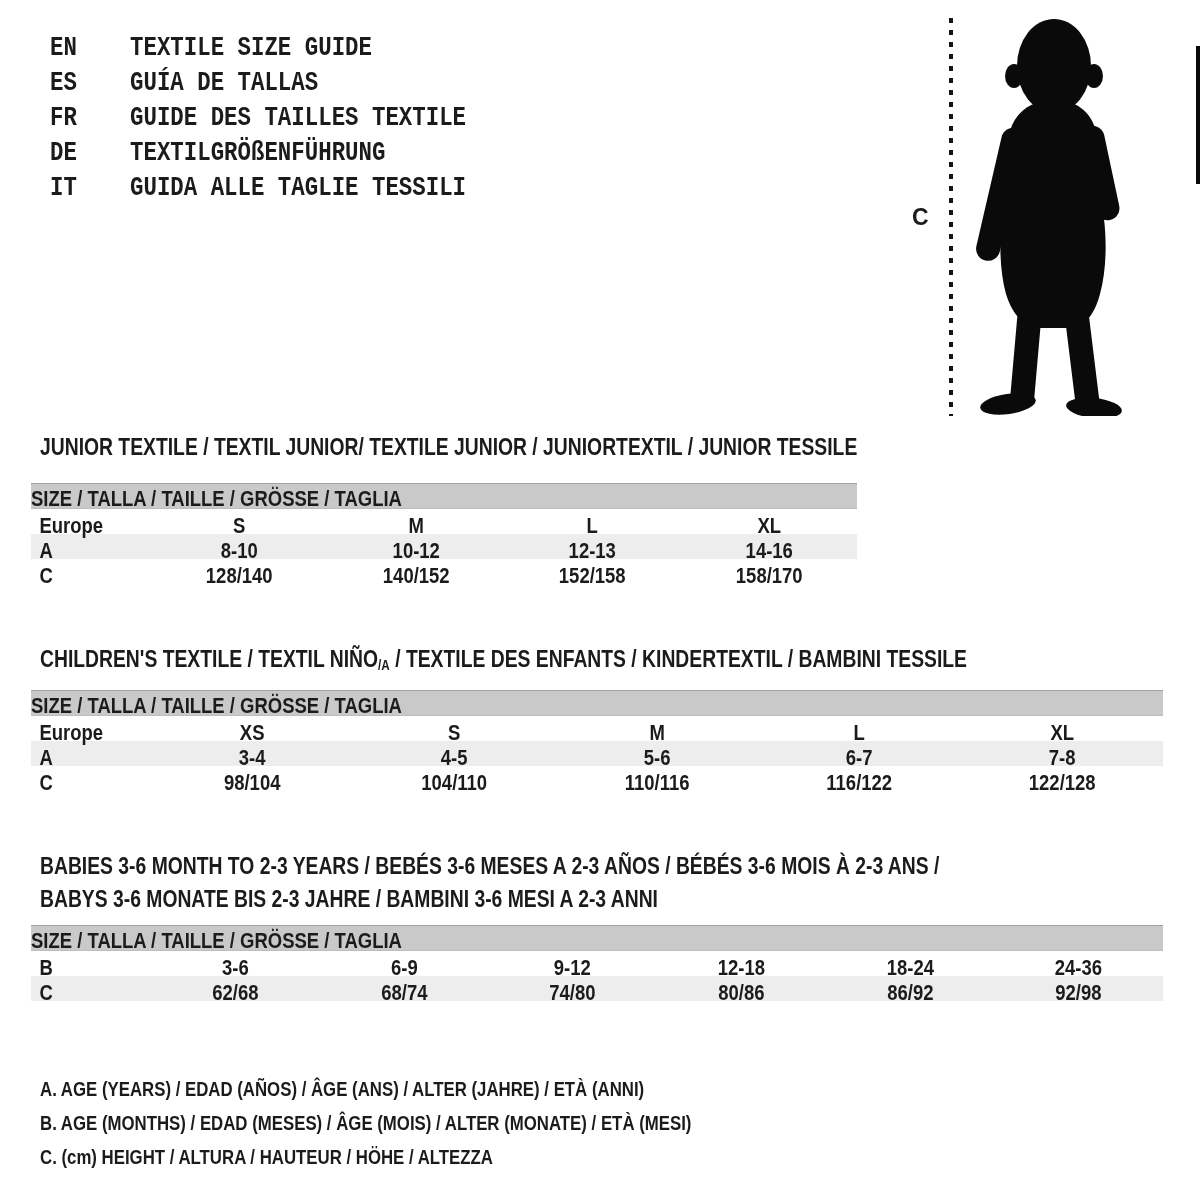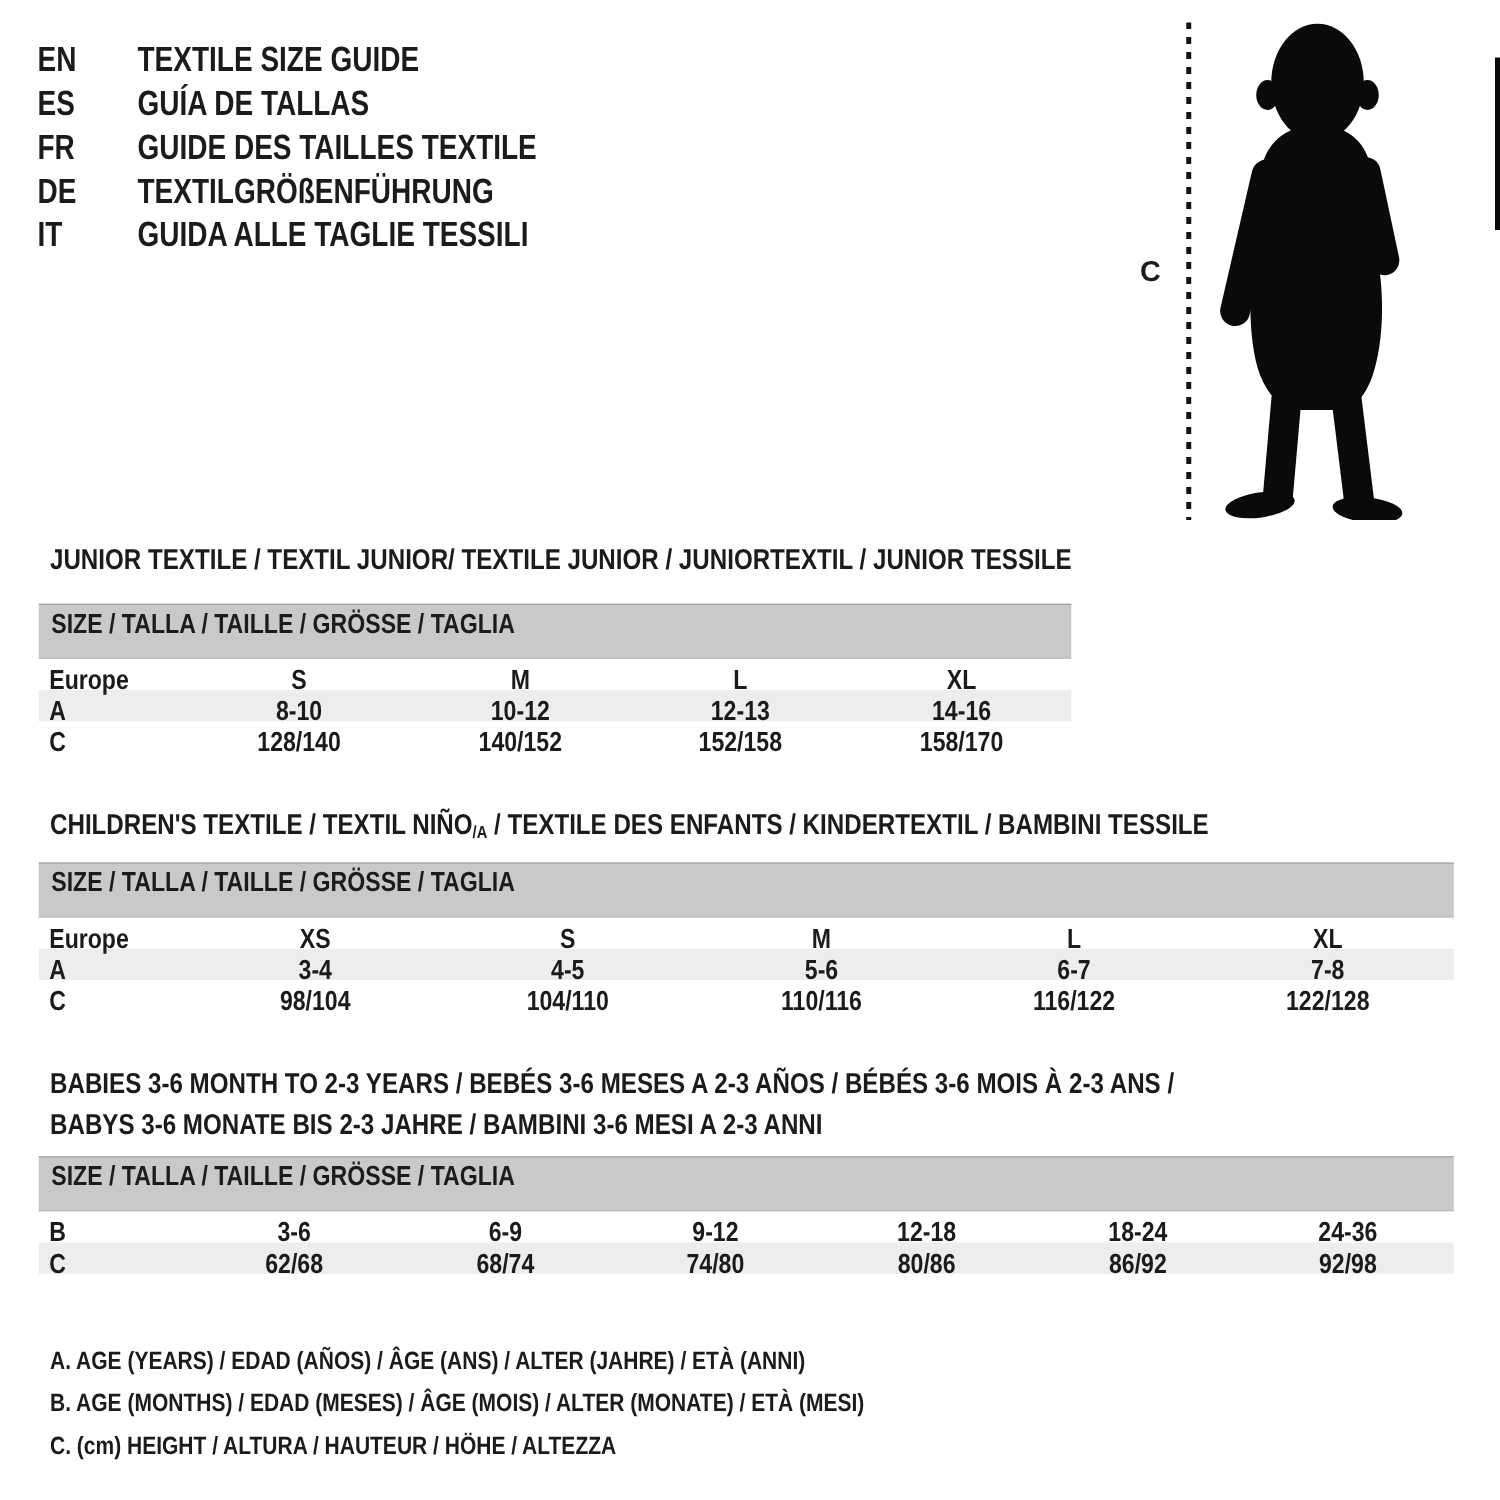--- a/index.html
+++ b/index.html
@@ -2,21 +2,21 @@
 <html><head>
 <meta charset="utf-8">
 <style>
   html,body { margin:0; padding:0; }
   body {
     width:1200px; height:1200px; position:relative; overflow:hidden;
     background:#ffffff; color:#1b1b1b;
     font-family:"Liberation Sans", sans-serif; font-weight:bold;
   }
   
-  .lang-block { position:absolute; left:30px; top:30px; }
+  .lang-block { position:absolute; left:50px; top:30px;font-family:Liberation Mono, monospace; }
   .lang-row { display:flex; height:35px; line-height:36px; font-size:28px;
               transform:scaleX(0.80); transform-origin:left center; white-space:nowrap; }
   .lang-code { width:100px; flex:0 0 100px; }
 
   
   .dash-line { position:absolute; left:949px; top:18px; width:4px; height:398px;
                background:repeating-linear-gradient(to bottom,#141414 0 5px,transparent 5px 12px); }
   .fig-label { position:absolute; left:912px; top:204px; font-size:23px; }
   .baby-wrap { position:absolute; left:966px; top:14px; width:174px; height:402px; }
   .edge-bar  { position:absolute; left:1196px; top:46px; width:4px; height:138px; background:#0a0a0a; }
@@ -25,23 +25,23 @@
   .sec-heading { position:absolute; left:40px; font-size:23px; white-space:nowrap;
                  transform:scaleX(0.84); transform-origin:left center; }
   .sub-small { font-size:14px; vertical-align:-3px; }
   .heading-2line div { height:33px; line-height:33px; }
 
   
   .size-table { position:absolute; left:31px; }
   .t-junior   { top:483px; width:826px; }
   .t-children { top:690px; width:1132px; }
   .t-babies   { top:925px; width:1132px; }
-  .thead { height:44px; line-height:30px; background:#c9c9c9;
+  .thead { height:26px; line-height:30px; background:#c9c9c9;
            border-top:1px solid #a2a2a2; border-bottom:1px solid #bdbdbd;
-           padding-left:10px; font-size:22px; box-sizing:border-box; }
+           font-size:22px; box-sizing:border-box; }
   .thead span { display:inline-block; transform:scaleX(0.84); transform-origin:left center; white-space:nowrap; }
   .trow { display:flex; height:25px; line-height:33px; font-size:22px; }
   .shade { background:#ededed; }
   .cell0 { flex:0 0 110px; width:110px; padding-left:10px; text-align:left;
            transform:scaleX(0.84); transform-origin:left center; white-space:nowrap; }
   .cell  { flex:1; text-align:center; transform:scaleX(0.84); white-space:nowrap; }
 
   
   .legend { position:absolute; left:40px; top:1072px; font-size:20px; }
   .legend-line { height:34px; line-height:34px; white-space:nowrap;

